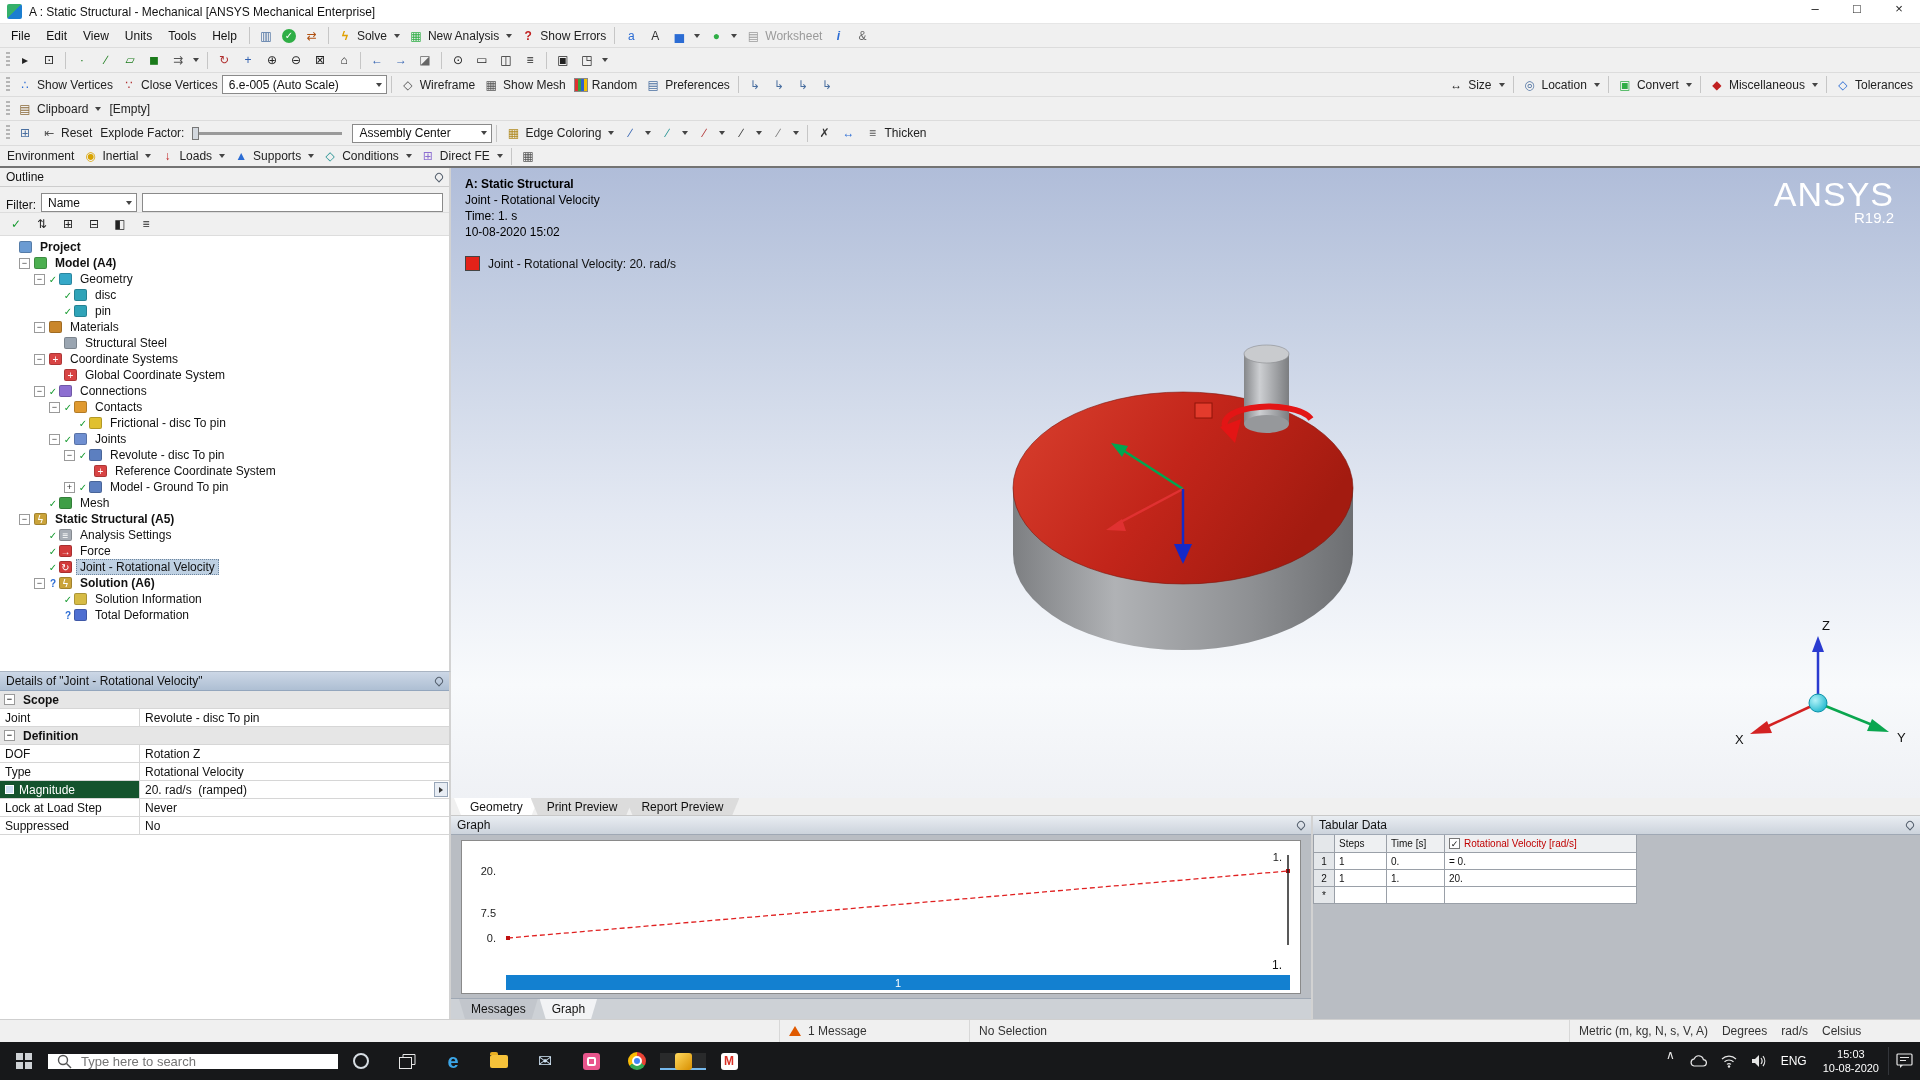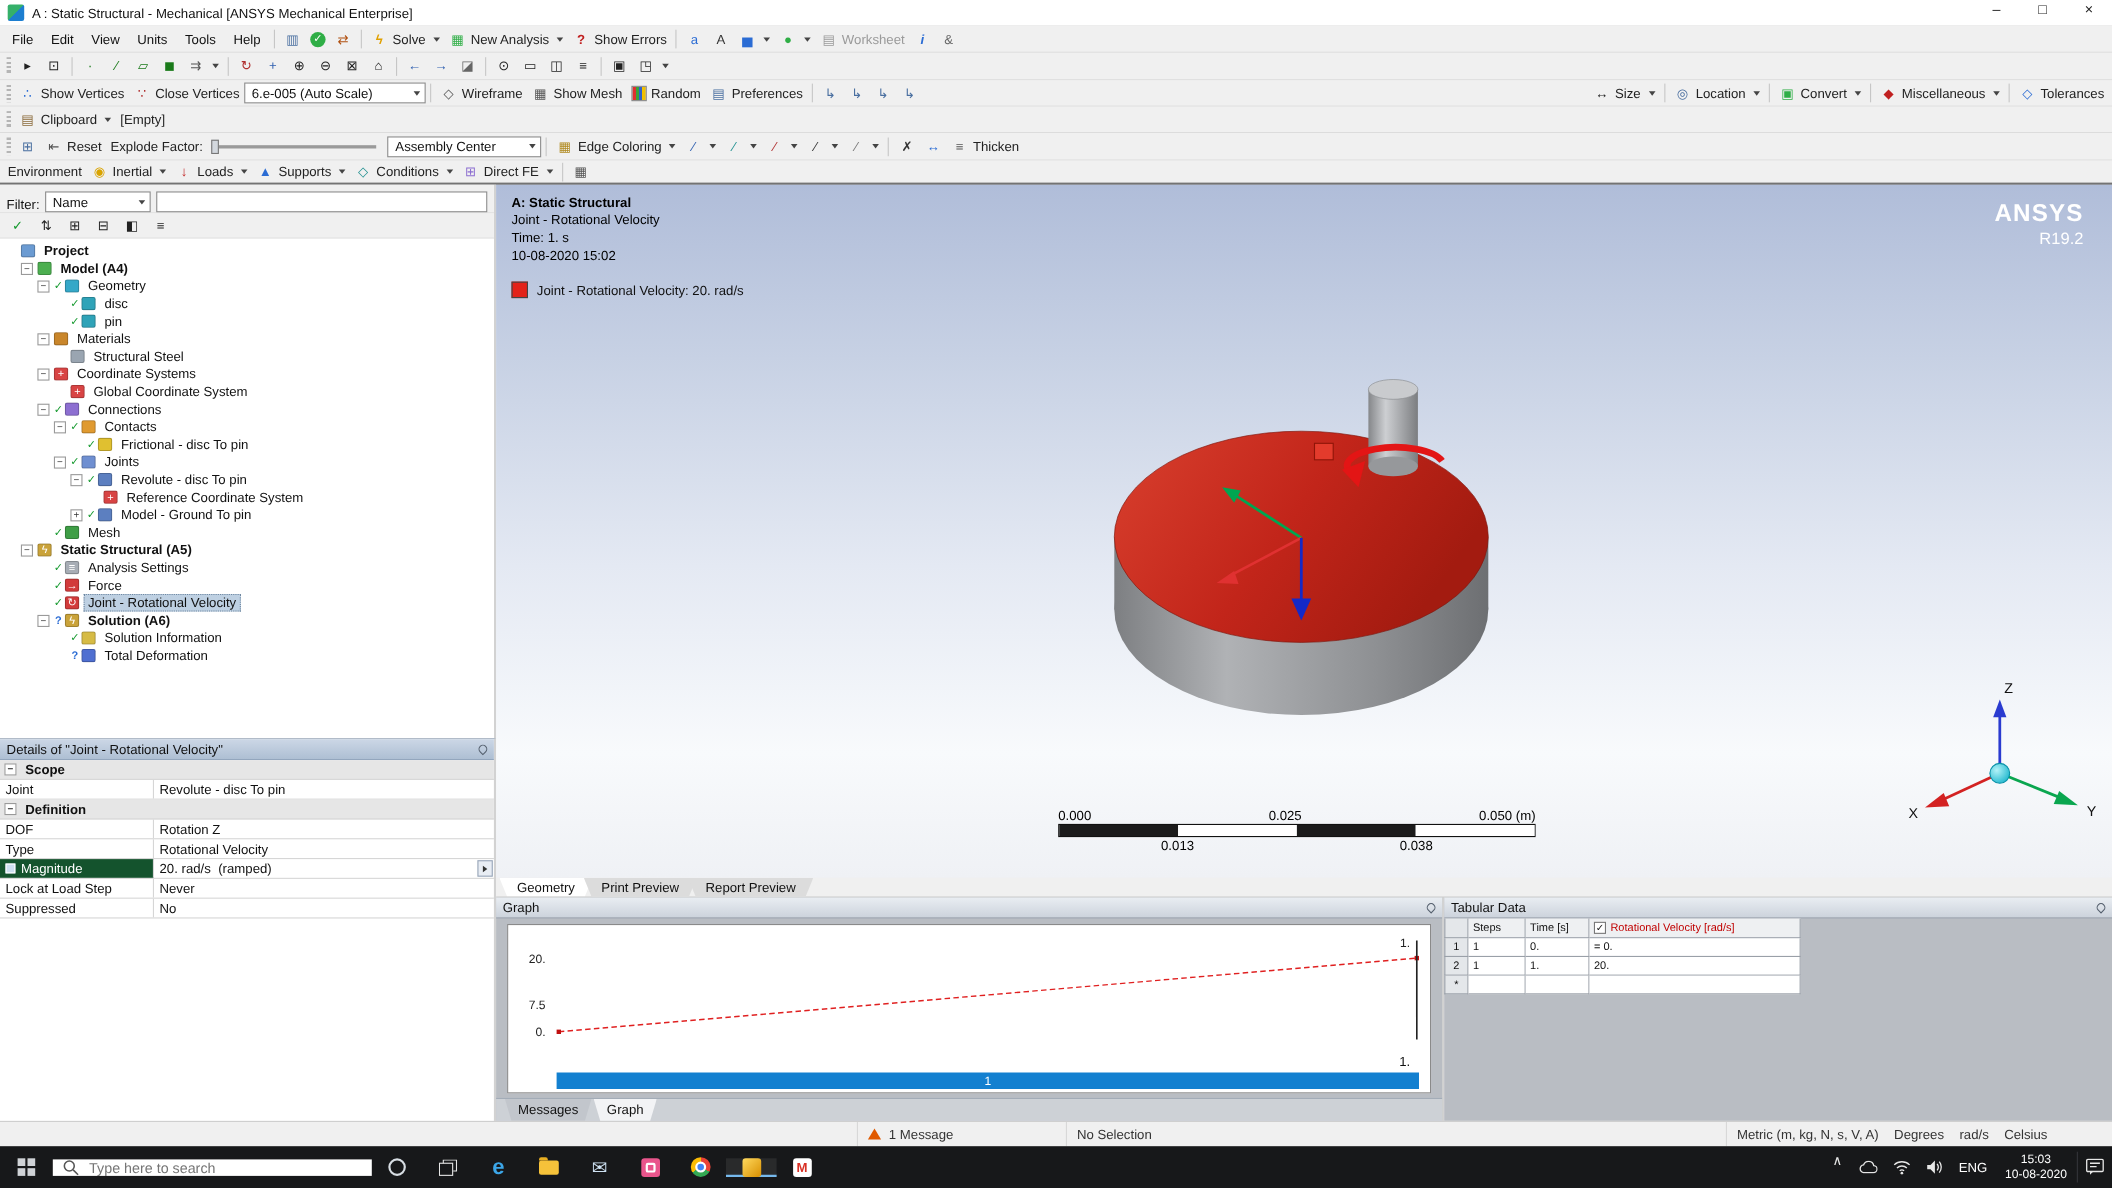--- a/index.html
+++ b/index.html
@@ -70,21 +70,21 @@
   .drow.mag .dlab{background:#14532d;color:#fff}
   .magbox{width:9px;height:9px;border:1px solid #fff;background:#cfe0f2;flex:none}
   .flybtn{position:absolute;right:1px;top:1px;bottom:1px;width:14px;border:1px solid #98a6b8;background:#e8edf4;display:flex;align-items:center;justify-content:center}
   
   #viewport{left:451px;top:168px;width:1469px;height:630px;background:linear-gradient(180deg,#b0bdd9 0%,#c7d1e4 25%,#e4e9f3 55%,#f8fafc 82%,#eff1f5 100%);overflow:hidden}
   .vpann{position:absolute;left:14px;top:8px;line-height:16px;font-size:12px;color:#000}
   .vpann .l1{font-weight:700}
   .legend{position:absolute;left:14px;top:88px;display:flex;align-items:center;gap:8px;font-size:12px}
   .legsw{width:15px;height:15px;background:#e32219;border:1px solid #444;flex:none}
   .brand{position:absolute;right:26px;top:10px;text-align:right;color:#fff}
-  .brand .b1{font-size:22px;font-weight:700;letter-spacing:1px;line-height:32px}
+  .brand .b1{font-size:34px;font-weight:400;letter-spacing:1px;line-height:32px}
   .brand .b2{font-size:15px;line-height:16px}
   .scene{position:absolute;inset:0}
   .ruler{position:absolute;left:511px;top:566px;width:434px;font-size:12px;color:#000}
   .rt{display:flex;justify-content:space-between;margin-bottom:1px}
   .rbar{height:12px;border:1px solid #111;display:flex}
   .rseg{flex:1}.rseg.k{background:#1b1b1b}.rseg.w{background:#fff}
   .rb{position:relative;height:15px;margin-top:1px}
   .rb span{position:absolute;transform:translateX(-50%)}
   .rb .p25{left:25%}.rb .p75{left:75%}
   #vtabs{left:451px;top:798px;width:1469px;height:18px;background:#f0f0f0;border-bottom:1px solid #c9c9c9;display:flex;align-items:flex-end;padding-left:3px}
@@ -461,20 +461,24 @@
       <span class="lab">Direct FE</span>
       <span class="car"></span>
     </span>
   <span class="vsep"></span>
   <span class="tbtn">
       <span class="gi" data-g="▦" style="color:#555"></span>
     </span>
 </div>
 
 <div class="abs" id="outline">
+  <div class="phead">
+    <span>Outline</span>
+    <span class="pin"></span>
+  </div>
   <div class="filterrow">
     <span>Filter:</span>
     <span class="combo" style="width:96px">
       <span>Name</span>
         <span class="car"></span>
     </span>
     <span class="filterinput"></span>
   </div>
   <div class="treetools">
     <span class="tbtn">
@@ -763,37 +767,20 @@
     <div>10-08-2020 15:02</div>
   </div>
   <div class="legend">
     <span class="legsw"></span>
     <span>Joint - Rotational Velocity: 20. rad/s</span>
   </div>
   <div class="brand">
     <div class="b1">ANSYS</div>
     <div class="b2">R19.2</div>
   </div>
-  <div class="ruler">
-    <div class="rt">
-      <span>0.000</span>
-      <span>0.025</span>
-      <span>0.050 (m)</span>
-    </div>
-    <div class="rbar">
-      <span class="rseg k"></span>
-        <span class="rseg w"></span>
-        <span class="rseg k"></span>
-        <span class="rseg w"></span>
-    </div>
-    <div class="rb">
-      <span class="p25">0.013</span>
-      <span class="p75">0.038</span>
-    </div>
-  </div>
 </div>
 
 <div class="abs" id="vtabs">
   <span class="vtab active">Geometry</span>
   <span class="vtab">Print Preview</span>
   <span class="vtab">Report Preview</span>
 </div>
 
 <div class="abs" id="graphpanel">
   <div class="phead lite">

